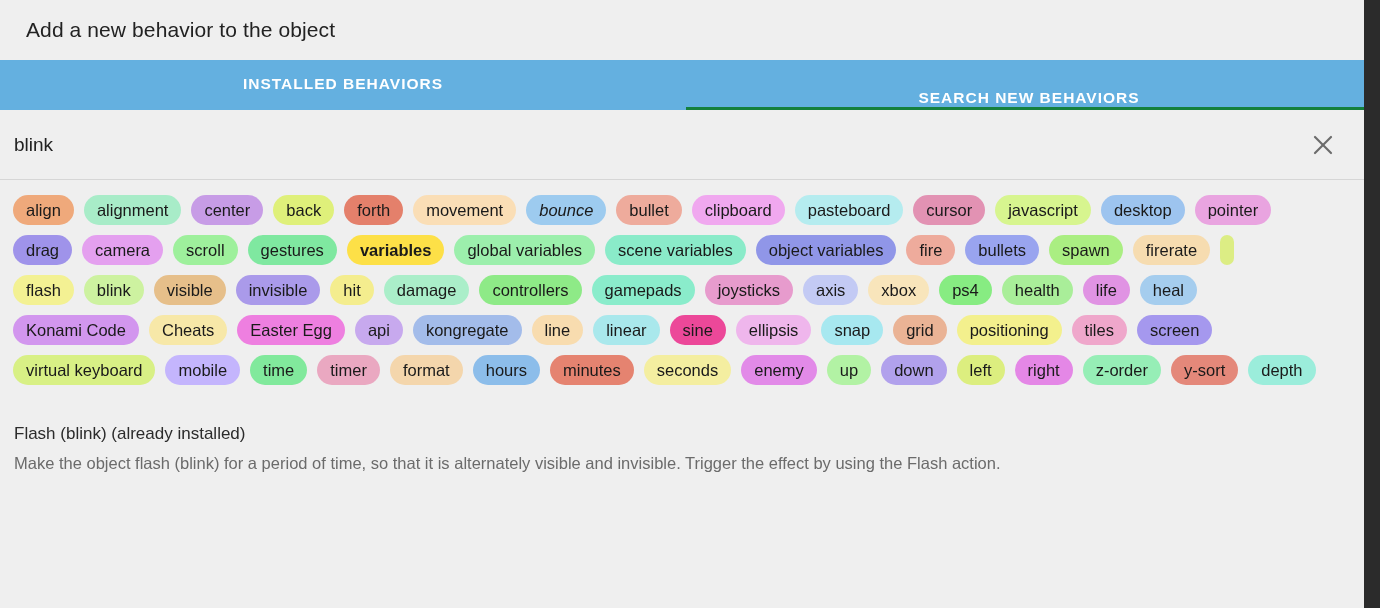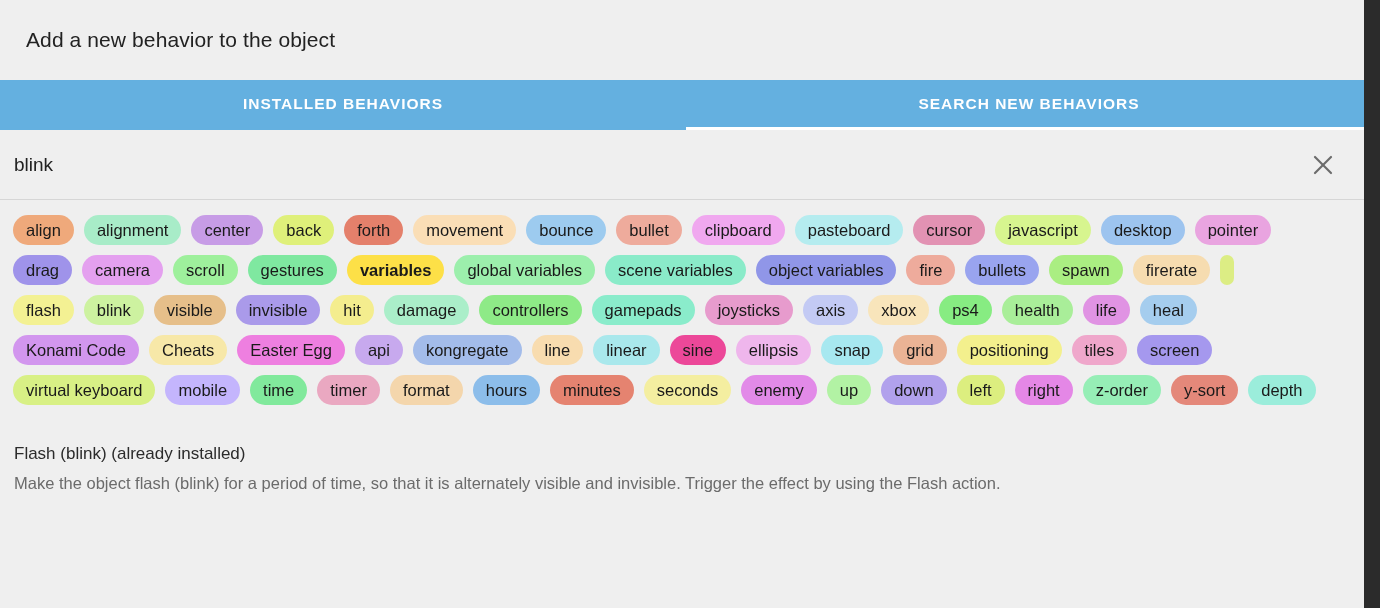--- a/index.html
+++ b/index.html
@@ -19,21 +19,21 @@
   }
   #right-edge {
     position: absolute;
     top: 0; right: 0;
     width: 8px; height: 608px;
     background: #2b2b2b;
   }
 
   
   .dialog-header {
-    height: 80px;
+    height: 60px;
     background: #efefef;
     display: flex;
     align-items: center;
     padding: 12px 26px;
   }
   .dialog-title {
     font-size: 21px;
     color: #222222;
     font-weight: 400;
     letter-spacing: 0.1px;
@@ -51,21 +51,21 @@
     align-items: center;
     justify-content: center;
     color: #ffffff;
     font-size: 15.5px;
     font-weight: bold;
     letter-spacing: 1.0px;
     cursor: pointer;
     border-bottom: 3px solid transparent;
     user-select: none;
   }
-  .tab.active { border-bottom: 3px solid #ffffff; }
+  .tab.active { border-bottom: 3px solid #15803d; align-items: flex-end; }
 
   
   .search-bar {
     position: relative;
     height: 70px;
     background: #efefef;
     display: flex;
     align-items: center;
     padding: 0 14px;
     border-bottom: 1px solid #d6d6d6;
@@ -157,21 +157,21 @@
   </div>
 
   <div class="tag-cloud">
       <div class="tag-row">
         <span class="tag" style="background: rgb(239, 169, 123);">align</span>
         <span class="tag" style="background: rgb(168, 236, 200);">alignment</span>
         <span class="tag" style="background: rgb(199, 156, 230);">center</span>
         <span class="tag" style="background: rgb(223, 240, 122);">back</span>
         <span class="tag" style="background: rgb(228, 128, 107);">forth</span>
         <span class="tag" style="background: rgb(250, 222, 182);">movement</span>
-        <span class="tag" style="background: rgb(157, 203, 239);">bounce</span>
+        <span class="tag" style="background: rgb(157, 203, 239); font-style: italic;">bounce</span>
         <span class="tag" style="background: rgb(238, 171, 156);">bullet</span>
         <span class="tag" style="background: rgb(240, 168, 239);">clipboard</span>
         <span class="tag" style="background: rgb(181, 236, 239);">pasteboard</span>
         <span class="tag" style="background: rgb(226, 146, 179);">cursor</span>
         <span class="tag" style="background: rgb(215, 245, 143);">javascript</span>
         <span class="tag" style="background: rgb(157, 196, 239);">desktop</span>
         <span class="tag" style="background: rgb(233, 164, 224);">pointer</span>
       </div>
       <div class="tag-row">
         <span class="tag" style="background: rgb(159, 147, 234);">drag</span>

